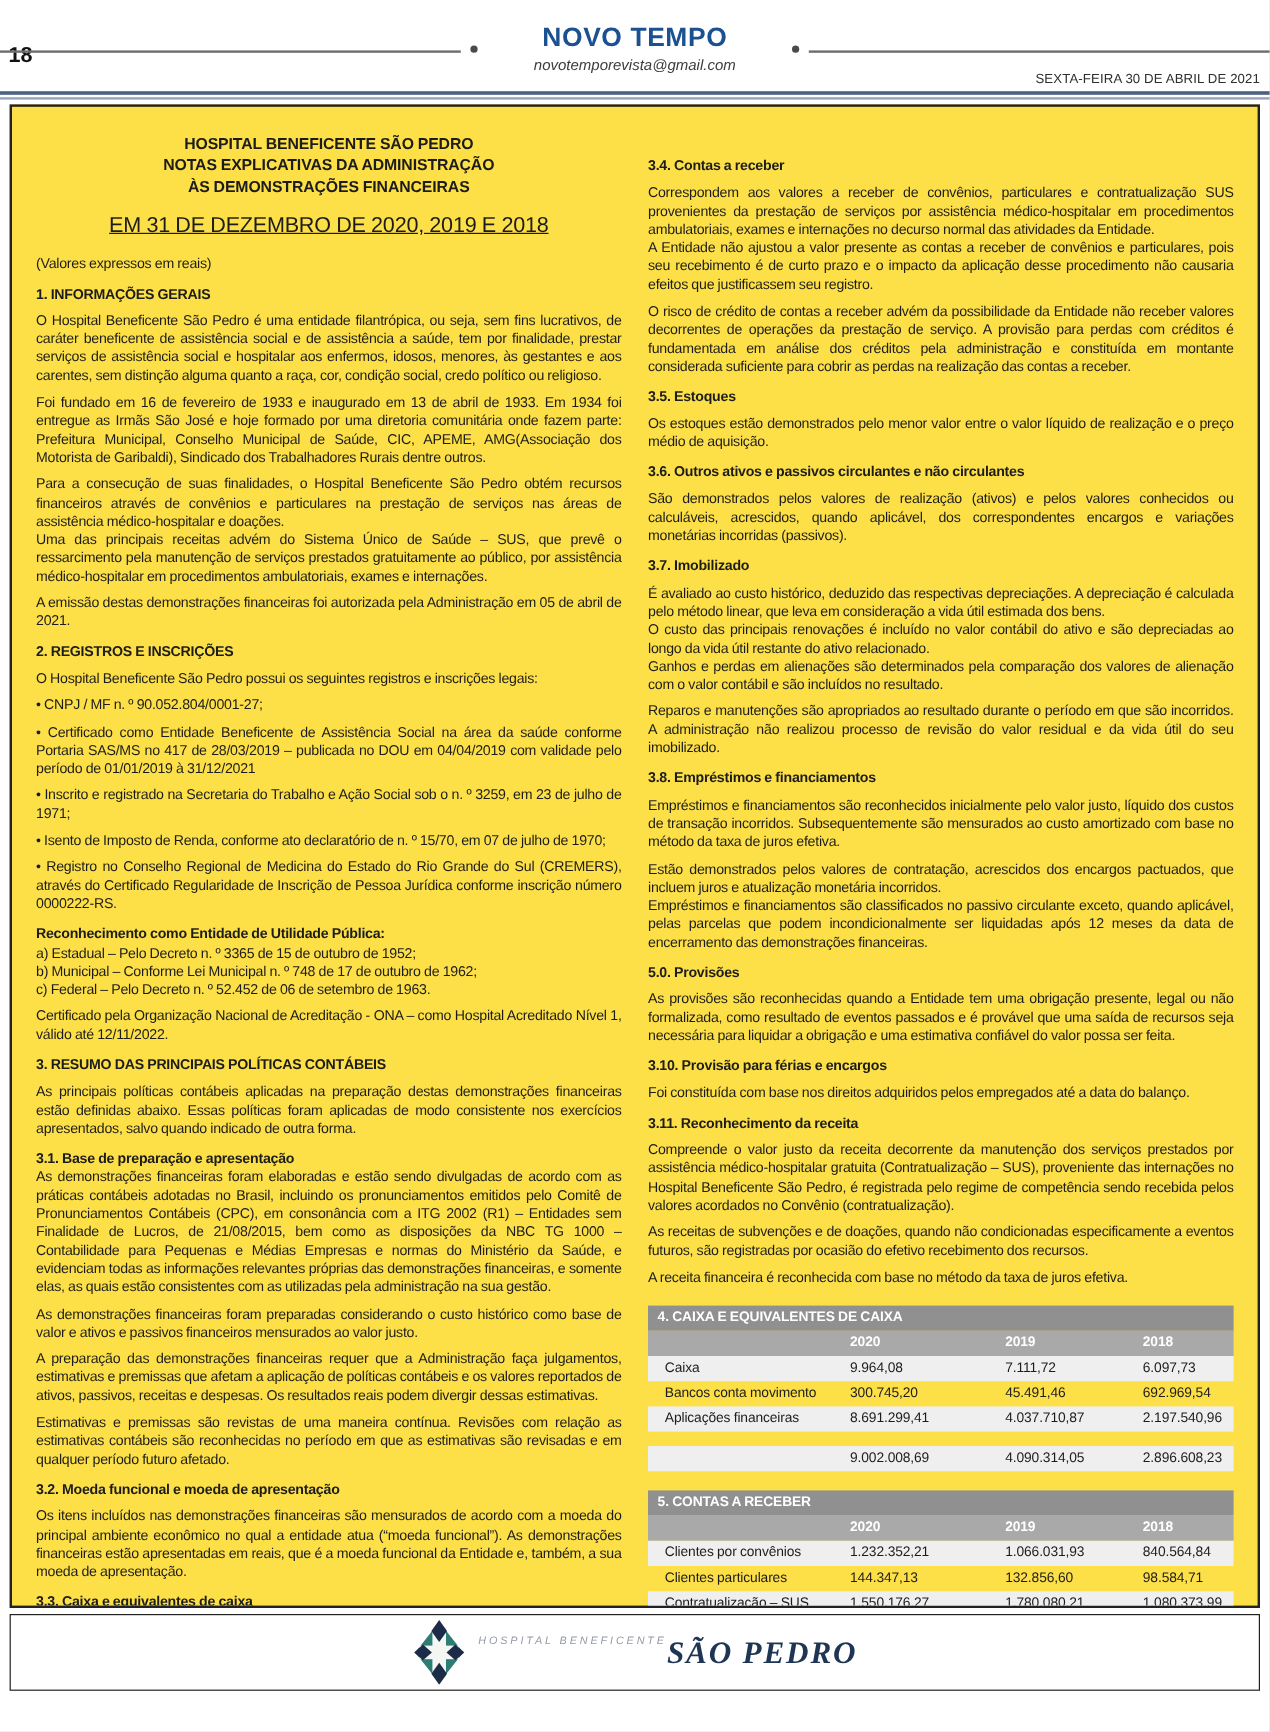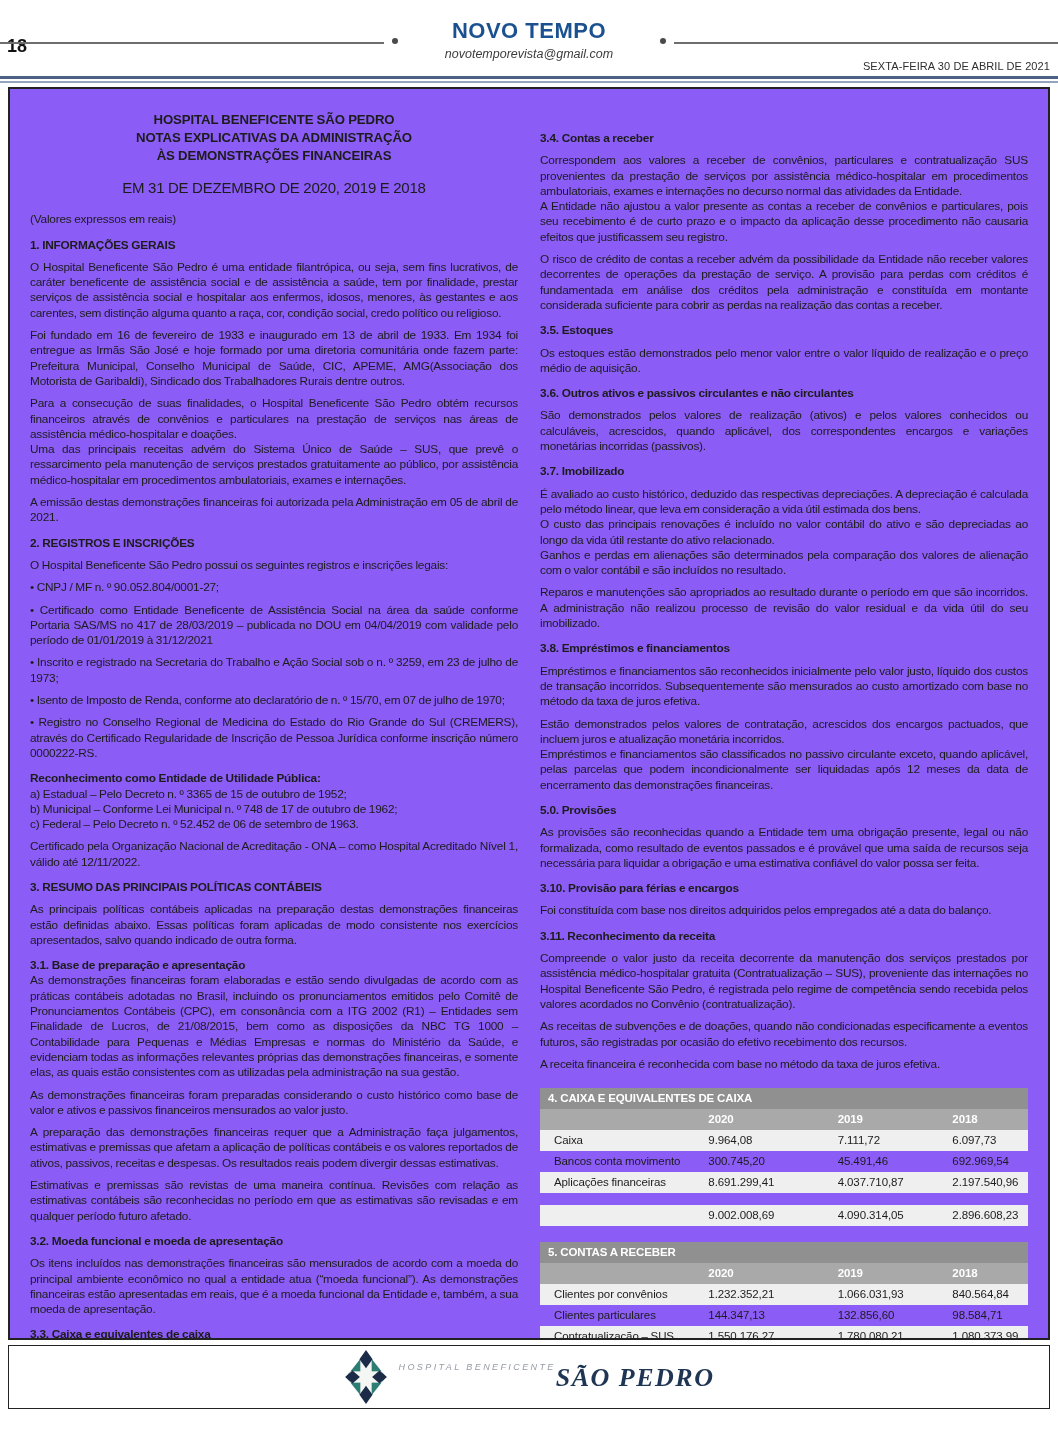--- a/index.html
+++ b/index.html
@@ -18,27 +18,27 @@
   .rule { flex:1; height:2px; background:#6e6e6e; }
   .dot { width:6px; height:6px; border-radius:50%; background:#4a4a4a; margin:0 8px; flex:0 0 auto; }
   .mast-title { font-size:22px; font-weight:bold; color:#1b5191; letter-spacing:.5px; margin:0 46px; white-space:nowrap; }
   .mast-email { text-align:center; font-style:italic; font-size:12.5px; color:#3c3c3c; margin-top:3px; }
   .hdr-date { position:absolute; right:8px; top:60px; font-size:11px; color:#2e2e2e; letter-spacing:.1px; white-space:nowrap; }
   .dbl { border-top:3px solid #4c6285; border-bottom:2px solid #94a5bc; height:7px; }
 
   
   .box {
     margin:4px 8px 3px; height:1253px; border:2px solid #222;
-    padding:10px 20px 0; display:flex; gap:22px; overflow:hidden; background:#8b5cf6;justify-content:space-between;
+    padding:10px 20px 0; display:flex; gap:22px; overflow:hidden; background:#fde047;justify-content:space-between;
   }
   .col { flex:1; min-width:0; font-size:11.8px; line-height:15.3px; letter-spacing:-.2px; word-spacing:-.3px; }
   .col-right { padding-top:22px; }
 
   .doc-title { margin-top:12px; text-align:center; font-weight:bold; font-size:13.2px; line-height:18px; letter-spacing:-.1px; }
-  .doc-sub { text-align:center; margin-top:15px; font-size:15px; }
+  .doc-sub { text-align:center; margin-top:15px; font-size:18px;text-decoration:underline; }
   .doc-note { margin-top:17px; }
 
   .blk { margin:7px 0 0; }
   .blk.p, .blk.p0 { text-align:justify; hyphens:auto; }
   .blk.p0 { margin-top:0; }
   .blk.h { font-weight:bold; margin-top:10px; }
 
   
   .ftable { margin-top:16px; font-size:11.5px; letter-spacing:-.1px; line-height:13px; }
   .t-title { background:#909090; color:#fff; font-weight:bold; padding:4px 8px; }
@@ -96,21 +96,21 @@
           <div class="blk h">1. INFORMAÇÕES GERAIS</div>
           <div class="blk p">O Hospital Beneficente São Pedro é uma entidade filantrópica, ou seja, sem fins lucrativos, de caráter beneficente de assistência social e de assistência a saúde, tem por finalidade, prestar serviços de assistência social e hospitalar aos enfermos, idosos, menores, às gestantes e aos carentes, sem distinção alguma quanto a raça, cor, condição social, credo político ou religioso.</div>
           <div class="blk p">Foi fundado em 16 de fevereiro de 1933 e inaugurado em 13 de abril de 1933. Em 1934 foi entregue as Irmãs São José e hoje formado por uma diretoria comunitária onde fazem parte: Prefeitura Municipal, Conselho Municipal de Saúde, CIC, APEME, AMG(Associação dos Motorista de Garibaldi), Sindicado dos Trabalhadores Rurais dentre outros.</div>
           <div class="blk p">Para a consecução de suas finalidades, o Hospital Beneficente São Pedro obtém recursos financeiros através de convênios e particulares na prestação de serviços nas áreas de assistência médico-hospitalar e doações.</div>
           <div class="blk p0">Uma das principais receitas advém do Sistema Único de Saúde – SUS, que prevê o ressarcimento pela manutenção de serviços prestados gratuitamente ao público, por assistência médico-hospitalar em procedimentos ambulatoriais, exames e internações.</div>
           <div class="blk p">A emissão destas demonstrações financeiras foi autorizada pela Administração em 05 de abril de 2021.</div>
           <div class="blk h">2. REGISTROS E INSCRIÇÕES</div>
           <div class="blk p">O Hospital Beneficente São Pedro possui os seguintes registros e inscrições legais:</div>
           <div class="blk p">• CNPJ / MF n. º 90.052.804/0001-27;</div>
           <div class="blk p">• Certificado como Entidade Beneficente de Assistência Social na área da saúde conforme Portaria SAS/MS no 417 de 28/03/2019 – publicada no DOU em 04/04/2019 com validade pelo período de 01/01/2019 à 31/12/2021</div>
-          <div class="blk p">• Inscrito e registrado na Secretaria do Trabalho e Ação Social sob o n. º 3259, em 23 de julho de 1973;</div>
+          <div class="blk p">• Inscrito e registrado na Secretaria do Trabalho e Ação Social sob o n. º 3259, em 23 de julho de 1971;</div>
           <div class="blk p">• Isento de Imposto de Renda, conforme ato declaratório de n. º 15/70, em 07 de julho de 1970;</div>
           <div class="blk p">• Registro no Conselho Regional de Medicina do Estado do Rio Grande do Sul (CREMERS), através do Certificado Regularidade de Inscrição de Pessoa Jurídica conforme inscrição número 0000222-RS.</div>
           <div class="blk h">Reconhecimento como Entidade de Utilidade Pública:</div>
           <div class="blk p0">a) Estadual – Pelo Decreto n. º 3365 de 15 de outubro de 1952;</div>
           <div class="blk p0">b) Municipal – Conforme Lei Municipal n. º 748 de 17 de outubro de 1962;</div>
           <div class="blk p0">c) Federal – Pelo Decreto n. º 52.452 de 06 de setembro de 1963.</div>
           <div class="blk p">Certificado pela Organização Nacional de Acreditação - ONA – como Hospital Acreditado Nível 1, válido até 12/11/2022.</div>
           <div class="blk h">3. RESUMO DAS PRINCIPAIS POLÍTICAS CONTÁBEIS</div>
           <div class="blk p">As principais políticas contábeis aplicadas na preparação destas demonstrações financeiras estão definidas abaixo. Essas políticas foram aplicadas de modo consistente nos exercícios apresentados, salvo quando indicado de outra forma.</div>
           <div class="blk h">3.1. Base de preparação e apresentação</div>

